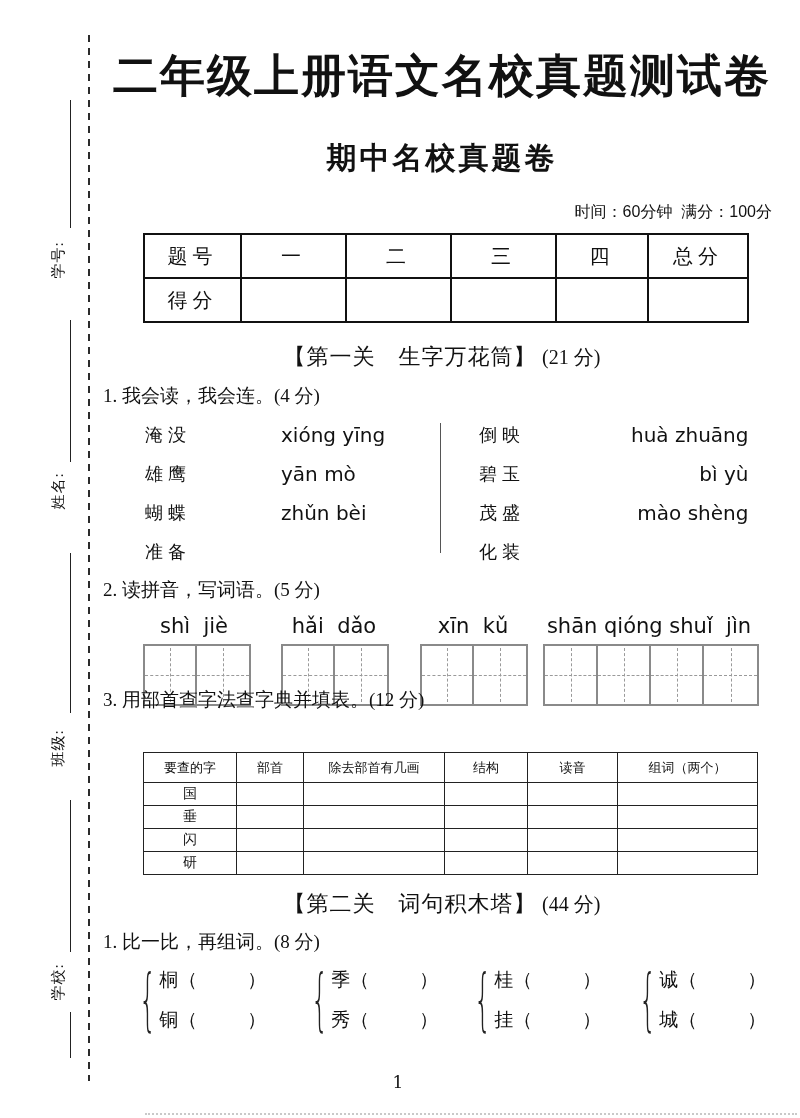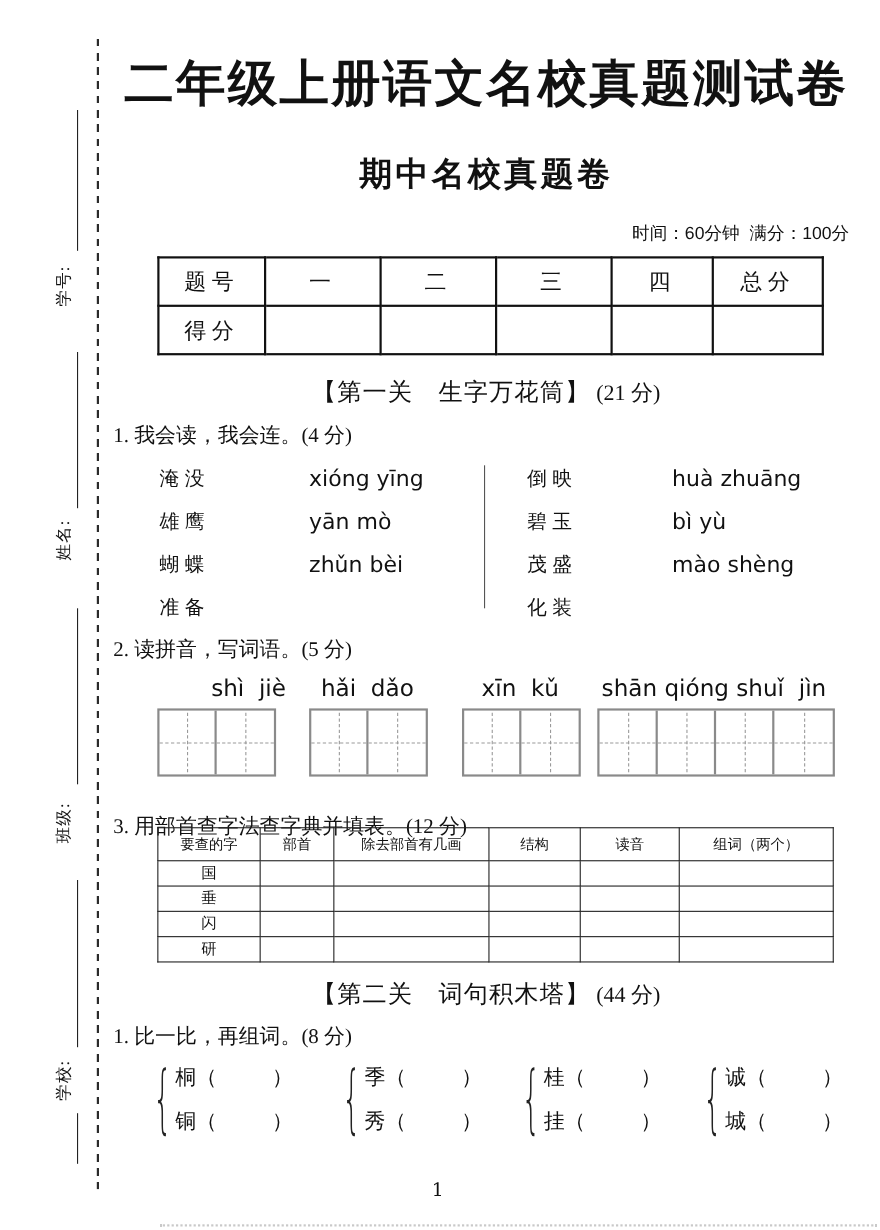--- a/index.html
+++ b/index.html
@@ -42,34 +42,34 @@
   .score-table td{
     border:2px solid #111;height:42px;text-align:center;vertical-align:middle;
     font-size:20px;letter-spacing:5px;padding:0;
   }
   
   .sec-heading{position:absolute;left:96px;width:692px;text-align:center;font-size:22px;white-space:nowrap;}
   .h-main{font-family:"Liberation Sans",sans-serif;font-weight:400;letter-spacing:1px;}
   .h-score{font-size:20px;}
   #sec1-heading{top:342px;} #sec2-heading{top:889px;}
   .q-label{position:absolute;left:103px;font-size:19px;white-space:nowrap;}
-  #q1-label{top:383px;} #q2-label{top:577px;} #q3-label{top:738px;} #s2q1-label{top:929px;}
+  #q1-label{top:383px;} #q2-label{top:577px;} #q3-label{top:687px;} #s2q1-label{top:929px;}
   
   .match-col{position:absolute;top:416px;}
   .match-col>div{height:39px;line-height:39px;}
   .match-hz{font-size:18px;letter-spacing:5px;}
   .match-py{font-size:20px;font-family:"DejaVu Sans",sans-serif;}
-  #mc1{left:145px;} #mc2{left:281px;} #mc3{left:479px;text-align:right;} #mc4{left:611px;}
+  #mc1{left:145px;} #mc2{left:281px;} #mc3{left:479px;text-align:right;} #mc4{left:631px;text-align:right;}
   .match-divider{position:absolute;left:440px;top:423px;height:130px;width:1px;background:#555;}
   
   .py-label{
     position:absolute;top:614px;text-align:center;white-space:pre;
     font-family:"DejaVu Sans",sans-serif;font-size:21px;
   }
-  #py1{left:154px;width:106px;text-align:right;} #py2{left:281px;width:106px;}
+  #py1{left:141px;width:106px;} #py2{left:281px;width:106px;}
   #py3{left:420px;width:106px;} #py4{left:540px;width:218px;}
   .wgroup{
     position:absolute;top:644px;height:62px;display:flex;
     border:2px solid #8a8a8a;box-sizing:border-box;background:#fff;
   }
   #wg1{left:143px;} #wg2{left:281px;} #wg3{left:420px;} #wg4{left:543px;}
   .wcell{width:52px;position:relative;border-right:2px solid #8a8a8a;box-sizing:border-box;}
   .wcell:last-child{border-right:none;}
   .wcell::before{content:"";position:absolute;left:50%;top:2px;bottom:2px;border-left:1px dashed #9a9a9a;}
   .wcell::after{content:"";position:absolute;top:50%;left:0;right:0;border-top:1px dashed #9a9a9a;}

